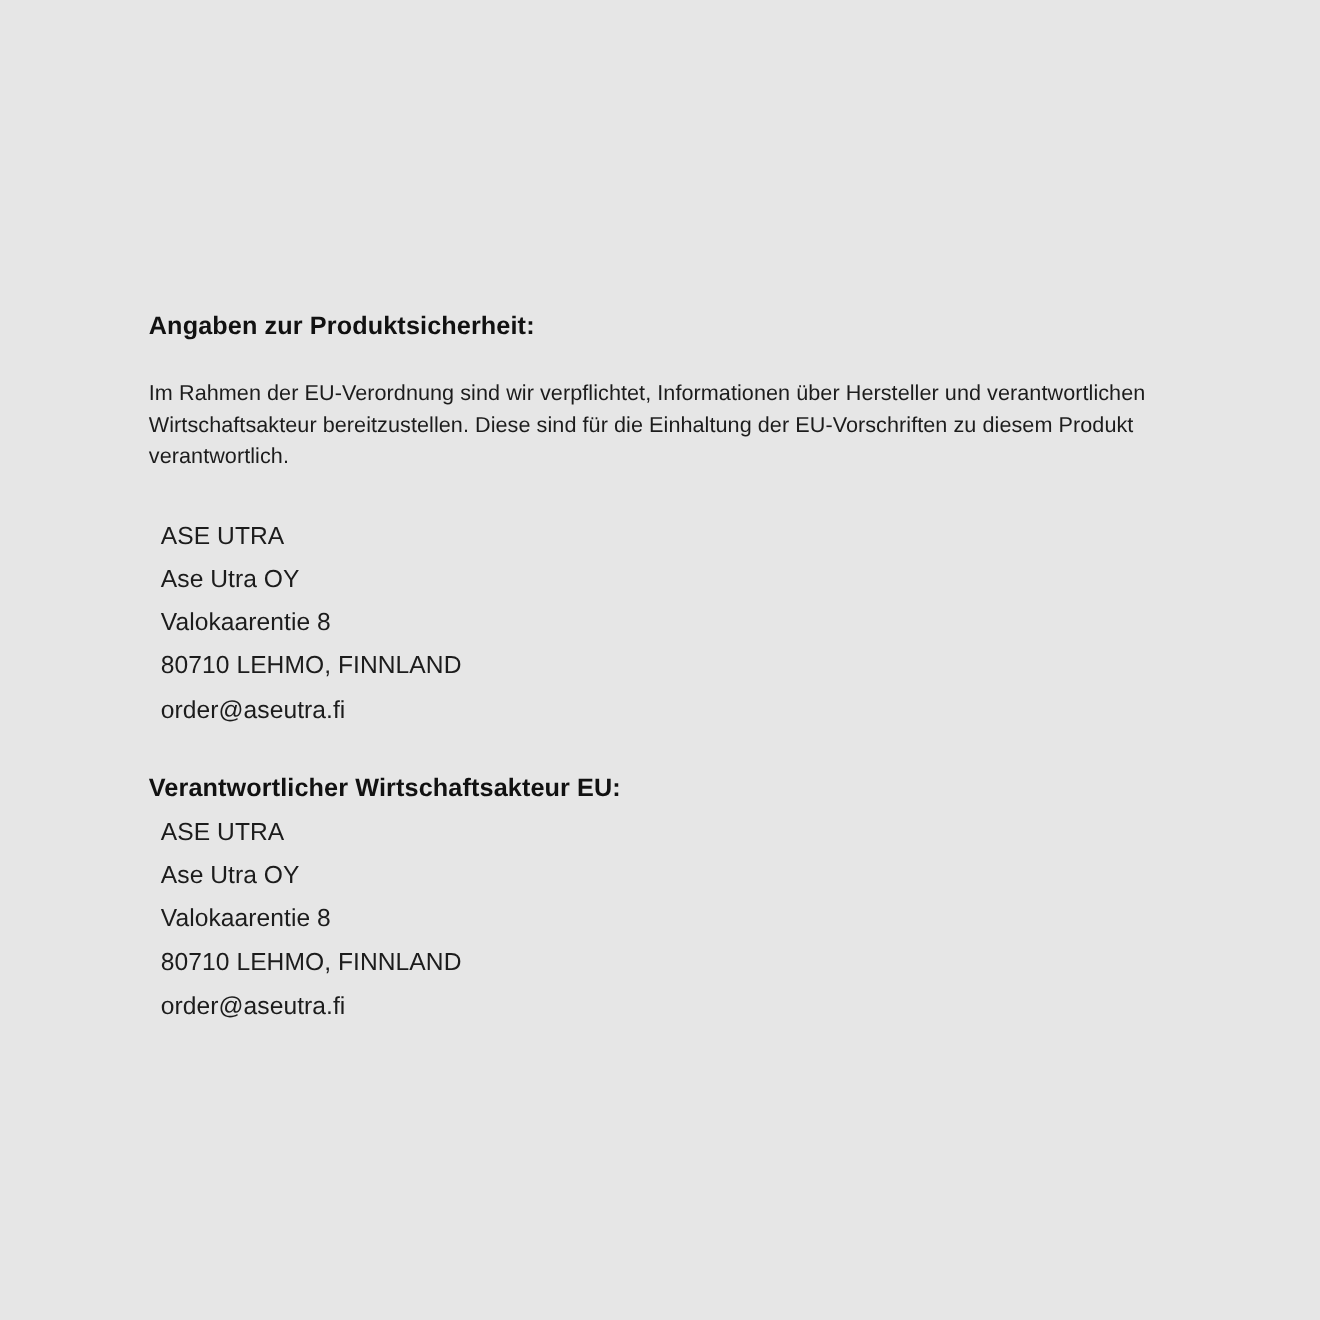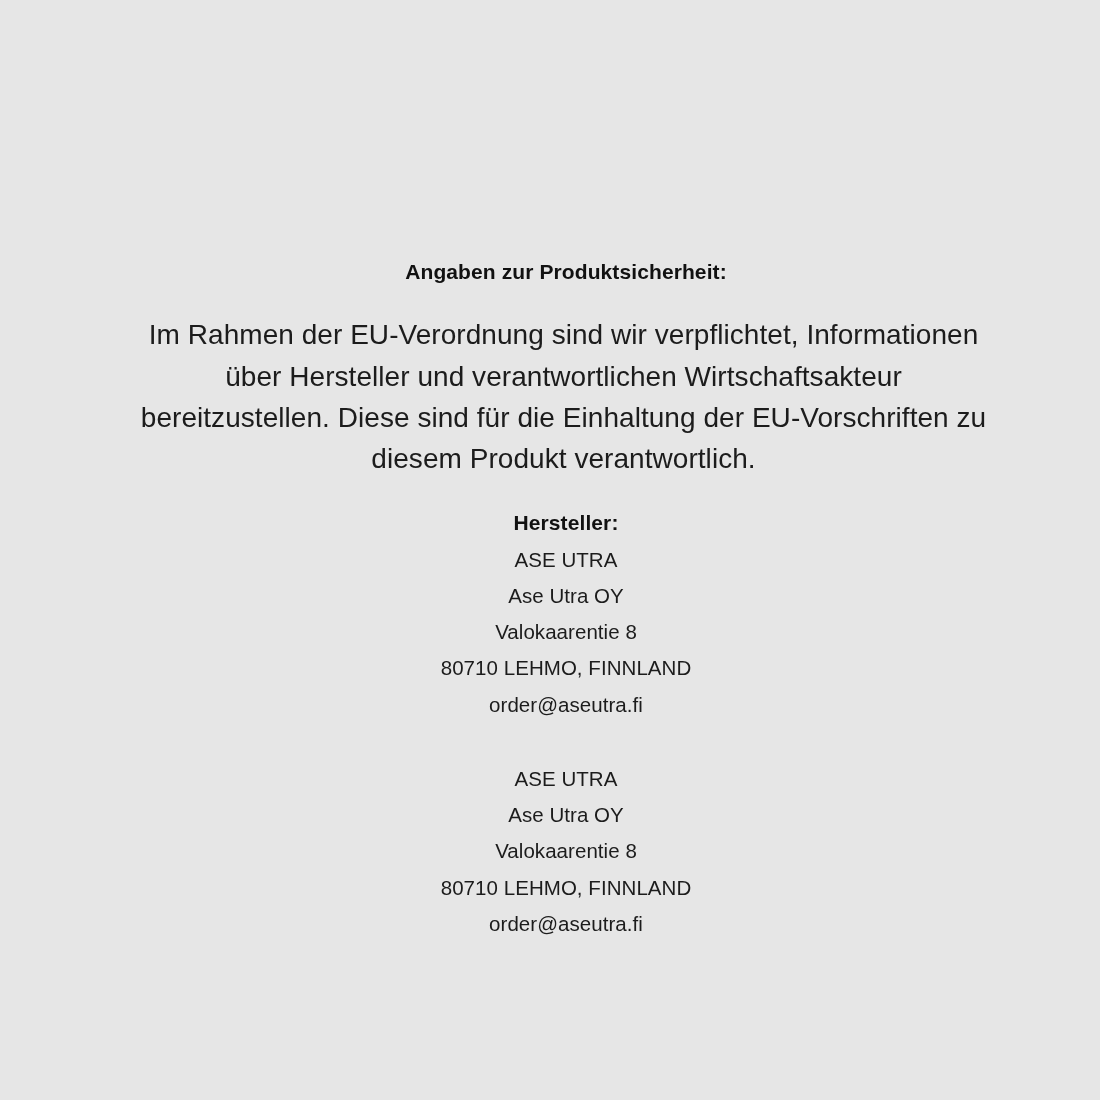--- a/index.html
+++ b/index.html
@@ -15,36 +15,35 @@
     overflow: hidden;
   }
   .page {
     position: relative;
     width: 1100px;
     height: 1100px;
     box-sizing: border-box;
   }
   .content {
     position: absolute;
-    left: 136px;
+    left: 124px;
     top: 258px;
     width: 860px;
-    text-align: center;
   }
   .heading {
     font-size: 21px;
     font-weight: bold;
     line-height: 1.35;
     letter-spacing: 0.1px;
     color: #111111;
     margin: 0;
   }
   .intro {
     margin: 0;
-    font-size: 28px;
+    font-size: 18px;
     line-height: 1.47;
     color: #1c1c1c;
     letter-spacing: 0.05px;
     max-width: 855px;
   }
   .block {
     margin: 0;
   }
   .block-title {
     font-size: 21px;
@@ -73,31 +72,31 @@
 
     <div class="heading">Angaben zur Produktsicherheit:</div>
 
     <div class="gap-intro"></div>
 
     <p class="intro">Im Rahmen der EU-Verordnung sind wir verpflichtet, Informationen über Hersteller und verantwortlichen Wirtschaftsakteur bereitzustellen. Diese sind für die Einhaltung der EU-Vorschriften zu diesem Produkt verantwortlich.</p>
 
     <div class="gap-section"></div>
 
     <div class="block">
-      <div class="block-title">Hersteller:</div>
       <div class="addr-line">ASE UTRA</div>
       <div class="addr-line">Ase Utra OY</div>
       <div class="addr-line">Valokaarentie 8</div>
       <div class="addr-line">80710 LEHMO, FINNLAND</div>
       <div class="addr-line">order@aseutra.fi</div>
     </div>
 
     <div class="gap-mid"></div>
 
     <div class="block">
+      <div class="block-title">Verantwortlicher Wirtschaftsakteur EU:</div>
       <div class="addr-line">ASE UTRA</div>
       <div class="addr-line">Ase Utra OY</div>
       <div class="addr-line">Valokaarentie 8</div>
       <div class="addr-line">80710 LEHMO, FINNLAND</div>
       <div class="addr-line">order@aseutra.fi</div>
     </div>
 
   </div>
 </div>
 

